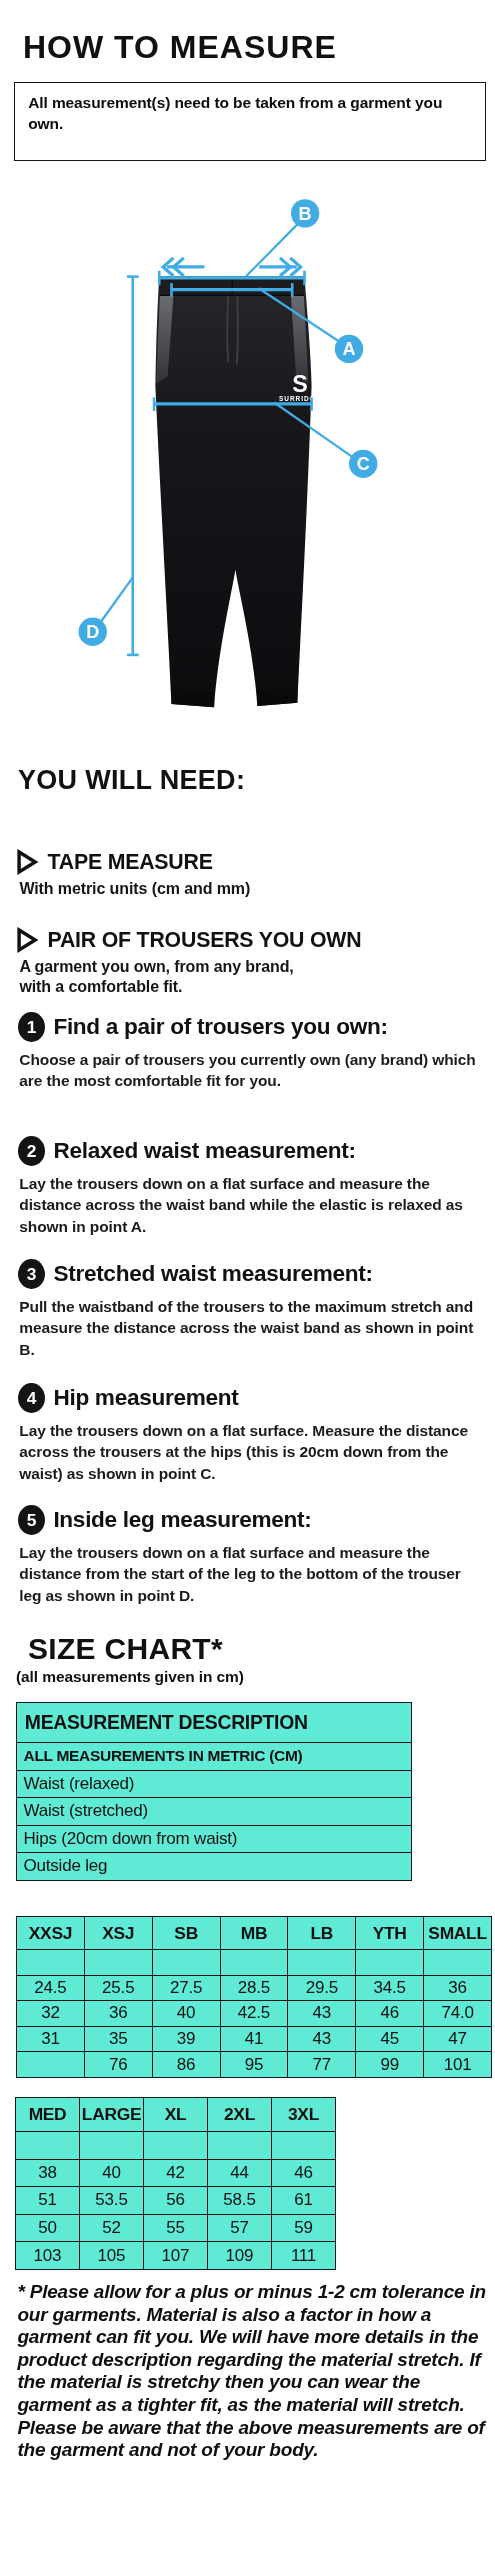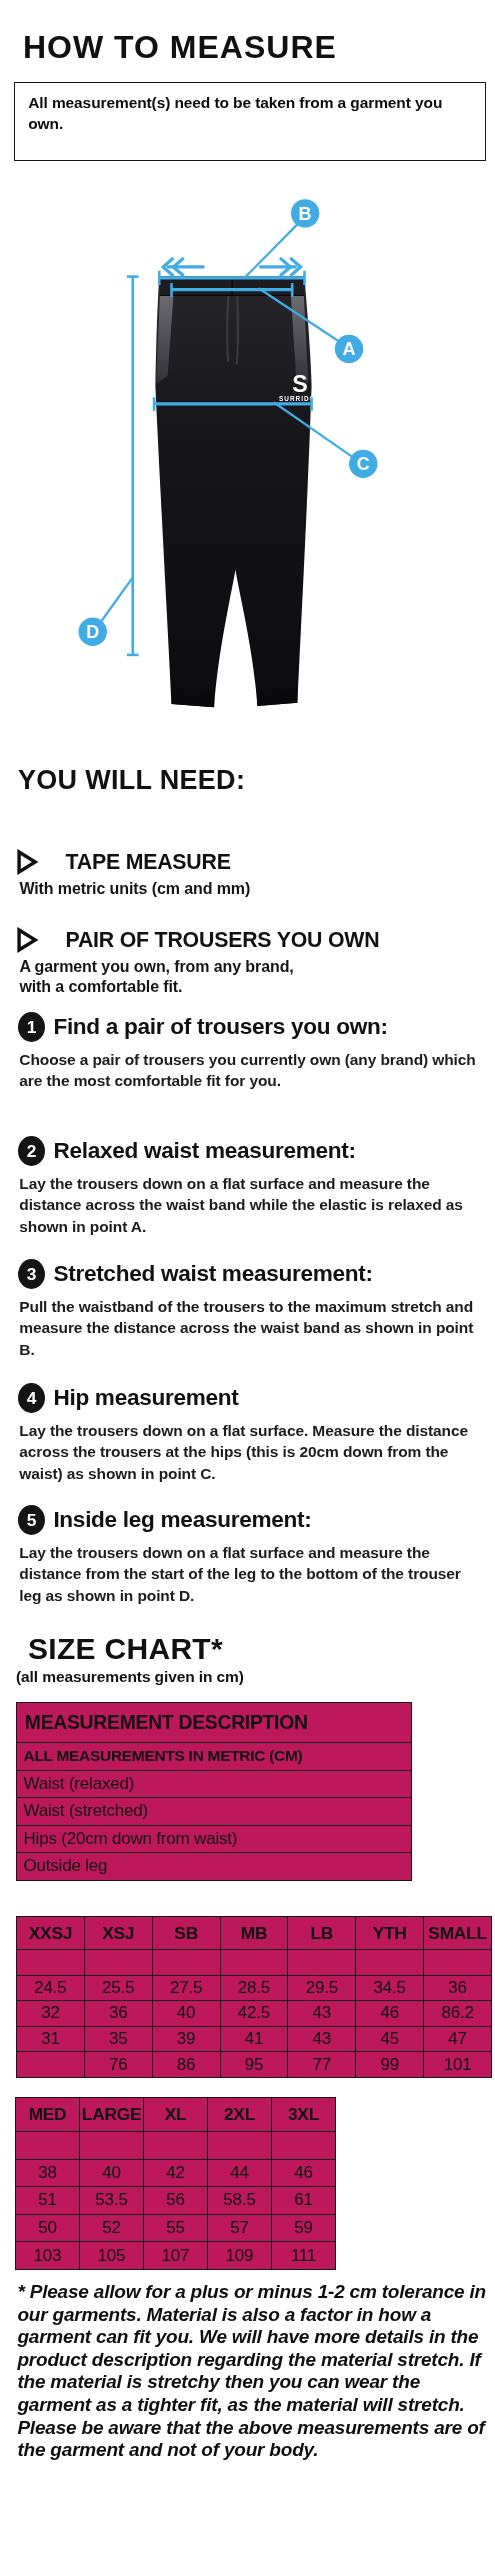--- a/index.html
+++ b/index.html
@@ -18,21 +18,21 @@
     border:1.9px solid #161616;padding:10.3px 13px;
   }
   #notice-box p{margin:0;font-size:15.5px;font-weight:700;line-height:1.32;letter-spacing:-0.1px;color:#0d0d0d;}
 
   
   #diagram{left:0;top:163px;}
 
   
   #ywn-heading{left:18px;top:765px;font-size:27px;font-weight:700;letter-spacing:0.3px;}
   .need-item{left:15.5px;width:452px;}
-  .need-item .row{display:flex;align-items:center;gap:27px;}
+  .need-item .row{display:flex;align-items:center;gap:9px;}
   .need-label{font-size:21.3px;font-weight:700;letter-spacing:-0.2px;}
   .need-desc{margin:3.9px 0 0 3.9px;font-size:16px;font-weight:700;line-height:1.24;letter-spacing:-0.1px;white-space:pre-line;color:#161616;}
   #need-item-1{top:849px;}
   #need-item-2{top:927px;}
 
   
   .step{left:18px;width:469px;}
   .step-head{display:flex;align-items:center;gap:8.4px;}
   .step-num{
     width:27px;height:30px;border-radius:50%;background:#141414;color:#fff;
@@ -40,21 +40,21 @@
     font-size:17.4px;font-weight:700;flex:0 0 auto;
   }
   .step-title{font-size:22.6px;font-weight:700;letter-spacing:-0.3px;}
   .step-body{margin:7.1px 0 0 1.3px;width:466px;font-size:15.5px;font-weight:700;line-height:21.3px;letter-spacing:-0.1px;color:#1c1c1c;}
   #step-1{top:1012px;} #step-2{top:1136px;} #step-3{top:1259px;} #step-4{top:1383px;} #step-5{top:1505px;}
 
   
   #size-chart-heading{left:16px;top:1620px;font-size:30px;font-weight:700;letter-spacing:0.3px;}
   #size-chart-sub{left:16px;top:1668px;font-size:15.5px;font-weight:700;letter-spacing:-0.1px;}
 
-  table{border-collapse:collapse;background:#be185d;table-layout:fixed;}
+  table{border-collapse:collapse;background:#5eead4;table-layout:fixed;}
   table,th,td{border:1.3px solid #161616;}
   table{border-width:1.9px;}
   th,td{overflow:hidden;}
 
   #desc-table{left:16px;top:1702px;width:396px;}
   #desc-table th{height:39px;font-size:19.4px;font-weight:700;text-align:left;padding:0 0 0 7.8px;letter-spacing:-0.3px;}
   #desc-table td{height:26.5px;font-size:17px;font-weight:400;text-align:left;padding:0 0 0 6.5px;letter-spacing:-0.2px;}
   #desc-table tbody tr:first-child td{font-weight:700;font-size:15.5px;letter-spacing:-0.3px;}
 
   .size-table th{font-size:17.4px;font-weight:700;text-align:center;letter-spacing:-0.3px;}
@@ -295,21 +295,21 @@
         <td>34.5</td>
         <td>36</td>
       </tr>
       <tr>
         <td>32</td>
         <td>36</td>
         <td>40</td>
         <td>42.5</td>
         <td>43</td>
         <td>46</td>
-        <td>86.2</td>
+        <td>74.0</td>
       </tr>
       <tr>
         <td>31</td>
         <td>35</td>
         <td>39</td>
         <td>41</td>
         <td>43</td>
         <td>45</td>
         <td>47</td>
       </tr>

